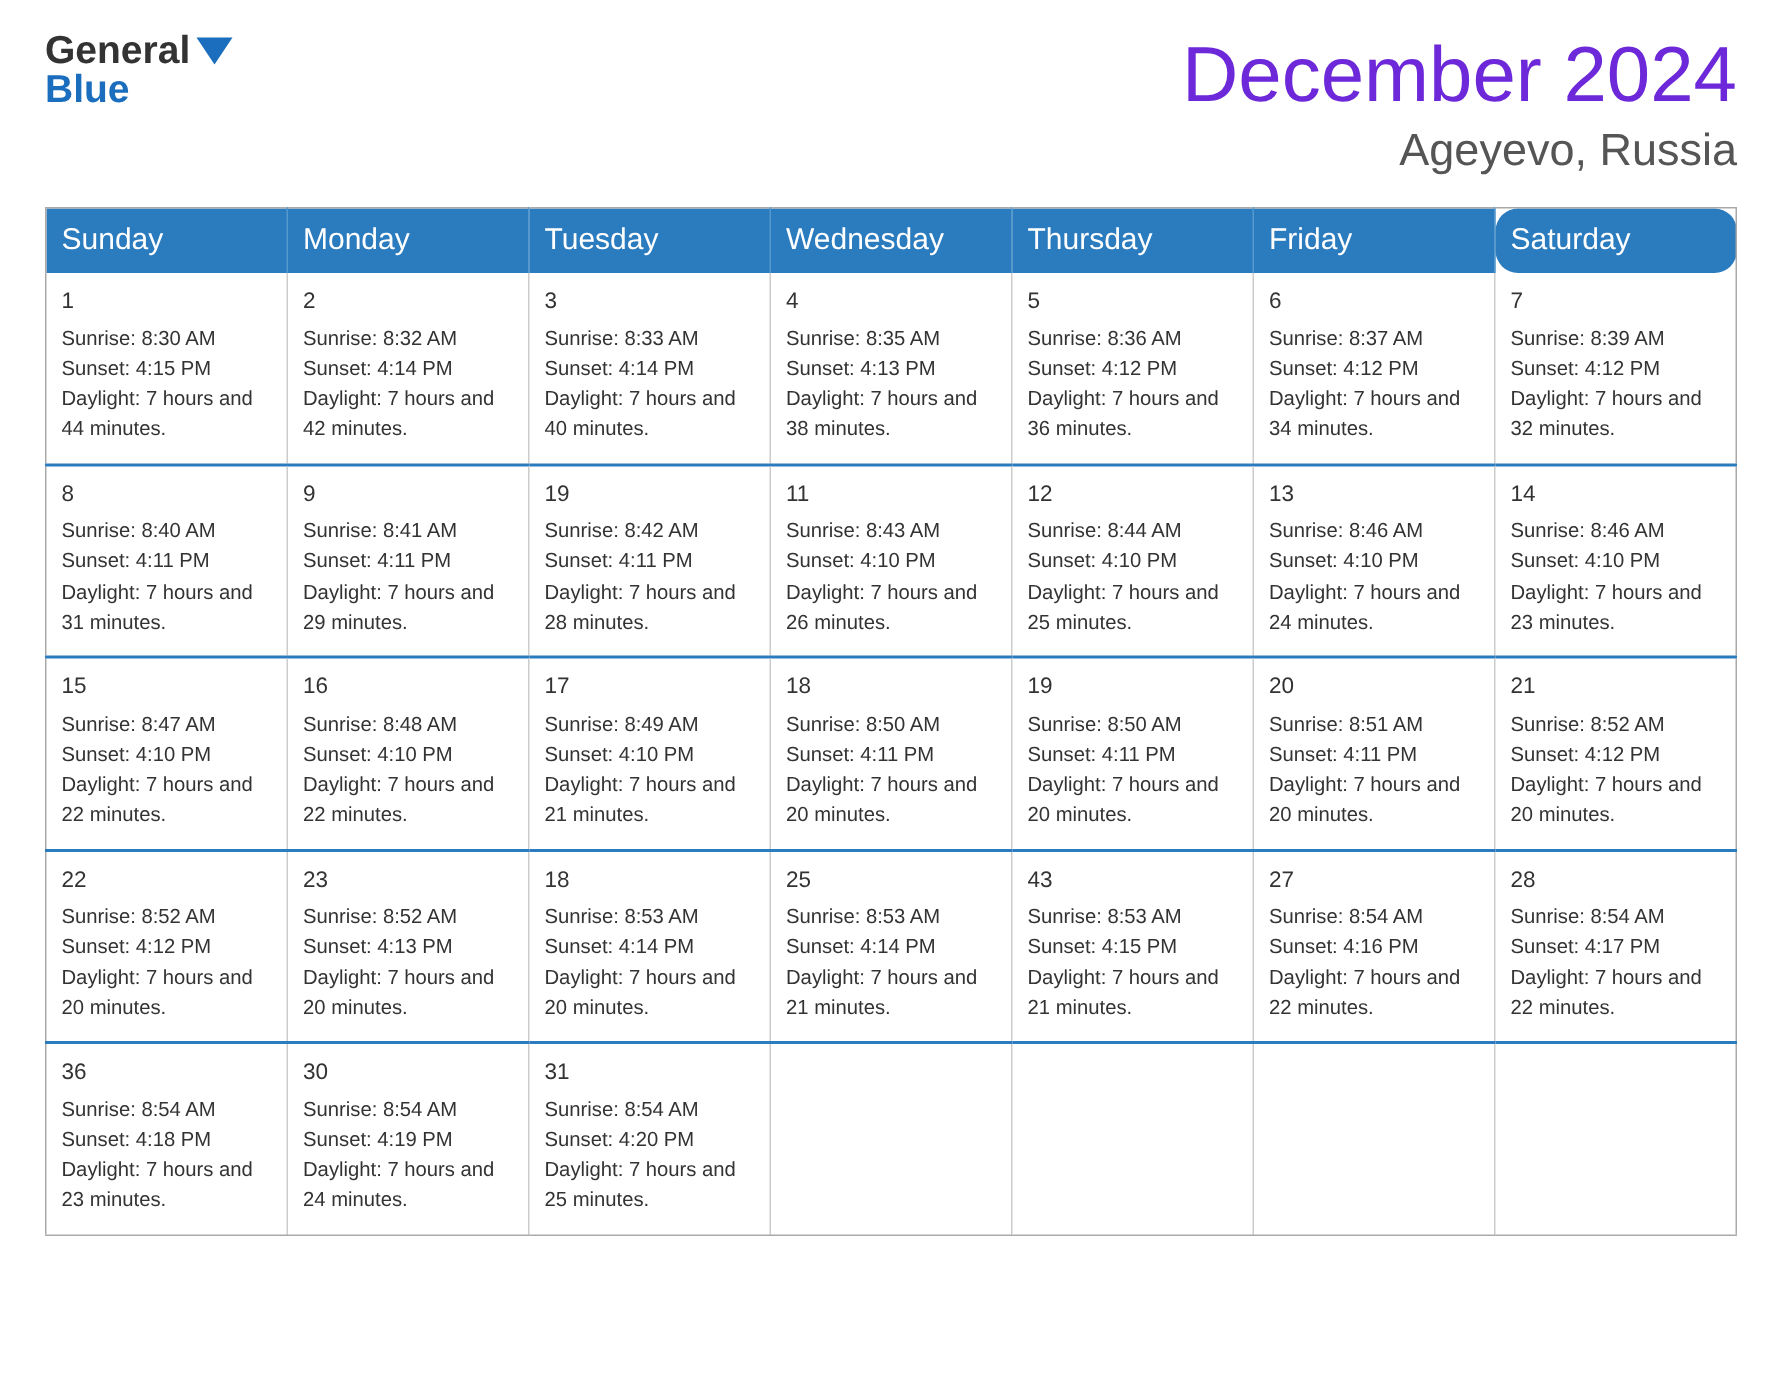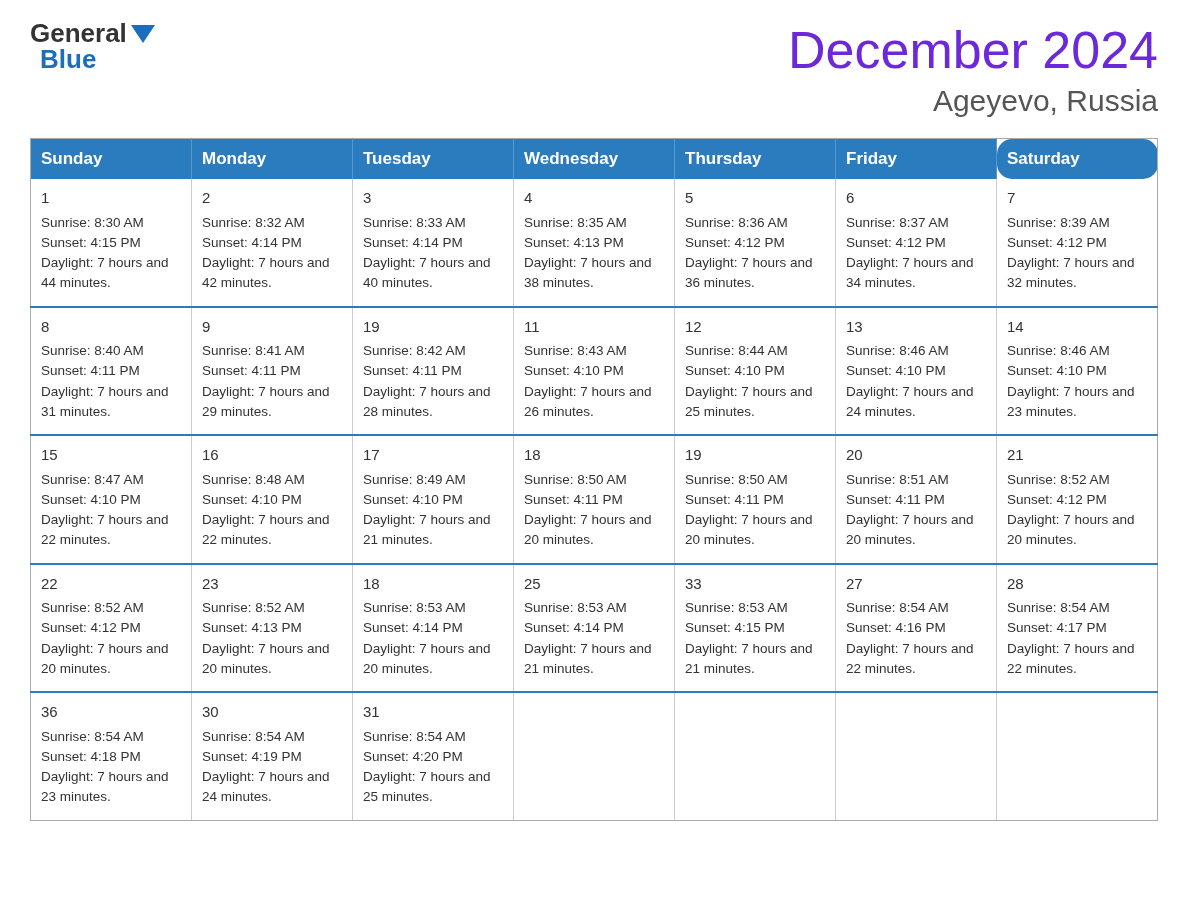--- a/index.html
+++ b/index.html
@@ -24,21 +24,20 @@
       font-size: 26px;
       font-weight: bold;
       color: #333;
       line-height: 1;
     }
     .logo-blue {
       font-size: 26px;
       font-weight: bold;
       color: #1a6ebd;
       line-height: 1;
-      margin-left: 10px;
     }
     .logo-row {
       display: flex;
       align-items: center;
     }
     .logo-triangle {
       width: 0;
       height: 0;
       border-left: 12px solid transparent;
       border-right: 12px solid transparent;
@@ -62,22 +61,22 @@
     .calendar-table {
       width: 100%;
       border-collapse: collapse;
       border: 1px solid #aaa;
     }
     .calendar-table th {
       background-color: #2b7bbf;
       color: white;
       padding: 10px 10px;
       text-align: left;
-      font-size: 17px;
-      font-weight: bold;
+      font-size: 20px;
+      font-weight: normal;
       border-right: 1px solid #5599cc;
     }
     .calendar-table th:last-child {
       border-right: none;
       border-radius: 15px;
     }
     .calendar-table td {
       vertical-align: top;
       padding: 8px 10px 12px 10px;
       border-right: 1px solid #ccc;
@@ -158,21 +157,21 @@
         <td><span class="day-number">18</span>Sunrise: 8:50 AM<br>Sunset: 4:11 PM<br>Daylight: 7 hours and 20 minutes.</td>
         <td><span class="day-number">19</span>Sunrise: 8:50 AM<br>Sunset: 4:11 PM<br>Daylight: 7 hours and 20 minutes.</td>
         <td><span class="day-number">20</span>Sunrise: 8:51 AM<br>Sunset: 4:11 PM<br>Daylight: 7 hours and 20 minutes.</td>
         <td><span class="day-number">21</span>Sunrise: 8:52 AM<br>Sunset: 4:12 PM<br>Daylight: 7 hours and 20 minutes.</td>
       </tr>
       <tr>
         <td><span class="day-number">22</span>Sunrise: 8:52 AM<br>Sunset: 4:12 PM<br>Daylight: 7 hours and 20 minutes.</td>
         <td><span class="day-number">23</span>Sunrise: 8:52 AM<br>Sunset: 4:13 PM<br>Daylight: 7 hours and 20 minutes.</td>
         <td><span class="day-number">18</span>Sunrise: 8:53 AM<br>Sunset: 4:14 PM<br>Daylight: 7 hours and 20 minutes.</td>
         <td><span class="day-number">25</span>Sunrise: 8:53 AM<br>Sunset: 4:14 PM<br>Daylight: 7 hours and 21 minutes.</td>
-        <td><span class="day-number">33</span>Sunrise: 8:53 AM<br>Sunset: 4:15 PM<br>Daylight: 7 hours and 21 minutes.</td>
+        <td><span class="day-number">43</span>Sunrise: 8:53 AM<br>Sunset: 4:15 PM<br>Daylight: 7 hours and 21 minutes.</td>
         <td><span class="day-number">27</span>Sunrise: 8:54 AM<br>Sunset: 4:16 PM<br>Daylight: 7 hours and 22 minutes.</td>
         <td><span class="day-number">28</span>Sunrise: 8:54 AM<br>Sunset: 4:17 PM<br>Daylight: 7 hours and 22 minutes.</td>
       </tr>
       <tr>
         <td><span class="day-number">36</span>Sunrise: 8:54 AM<br>Sunset: 4:18 PM<br>Daylight: 7 hours and 23 minutes.</td>
         <td><span class="day-number">30</span>Sunrise: 8:54 AM<br>Sunset: 4:19 PM<br>Daylight: 7 hours and 24 minutes.</td>
         <td><span class="day-number">31</span>Sunrise: 8:54 AM<br>Sunset: 4:20 PM<br>Daylight: 7 hours and 25 minutes.</td>
         <td class="empty-cell"></td>
         <td class="empty-cell"></td>
         <td class="empty-cell"></td>

